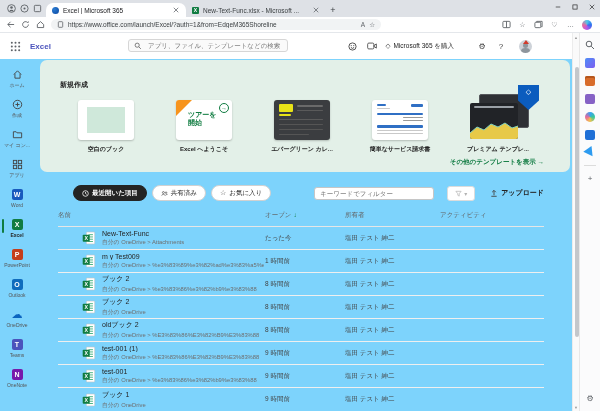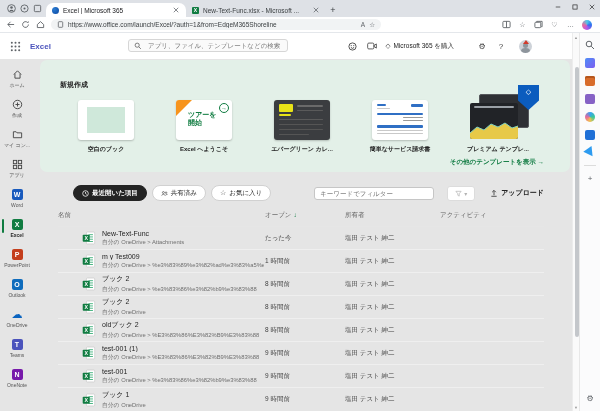--- a/index.html
+++ b/index.html
@@ -27,21 +27,21 @@
   .urlpill{flex:0 0 auto;width:330px;height:11px;background:#f1f3f4;border-radius:6px;display:flex;align-items:center;gap:4px;padding:0 6px;box-sizing:border-box}
   .url-doc{width:7px;height:7px;color:#5f6368}
   .url{font-size:6.5px;color:#3c4043;white-space:nowrap;overflow:hidden;flex:1}
   .pill-ic{font-size:6.5px;color:#5f6368}
   .abar-right{display:flex;align-items:center;gap:7px;margin-left:auto;padding-right:2px}
   .abar-ic{width:9px;height:9px;color:#5f6368;font-size:7px;display:flex;align-items:center;justify-content:center}
   .copilot{width:10px;height:10px;border-radius:50%;background:conic-gradient(#4ec9e8,#2f6ef0,#b557e8,#e8699c,#4ec9e8)}
 
   
   .bodyrow{display:flex;height:379px}
-  .page{flex:1;display:flex;flex-direction:column;min-width:0;background:#e5e5e5}
+  .page{flex:1;display:flex;flex-direction:column;min-width:0;background:#7dd3fc}
   
   .oheader{height:26px;position:relative;background:#fff;display:flex;align-items:center;flex:0 0 auto}
   .waffle{margin-left:10px;width:11px;height:11px;color:#5f6368}
   .brand{margin-left:9px;font-size:8px;font-weight:bold;color:#4b53bc}
   .osearch{position:absolute;left:128px;top:6px;width:160px;height:13px;background:#fafafa;border:1px solid #d6d6d6;border-radius:3px;display:flex;align-items:center;gap:4px;padding:0 5px;box-sizing:border-box}
   .osearch input{border:0;outline:0;background:transparent;font-size:6.5px;flex:1;color:#242424;font-family:inherit}
   .oh-right{position:absolute;right:40px;top:0;height:26px;display:flex;align-items:center;gap:9px}
   .oh-ic{color:#424242;width:10px;height:10px;font-size:8px;display:flex;align-items:center;justify-content:center}
   .buy{display:flex;align-items:center;gap:3px;font-size:6.5px;color:#242424;white-space:nowrap}
   .gear-gap{margin-left:14px}

